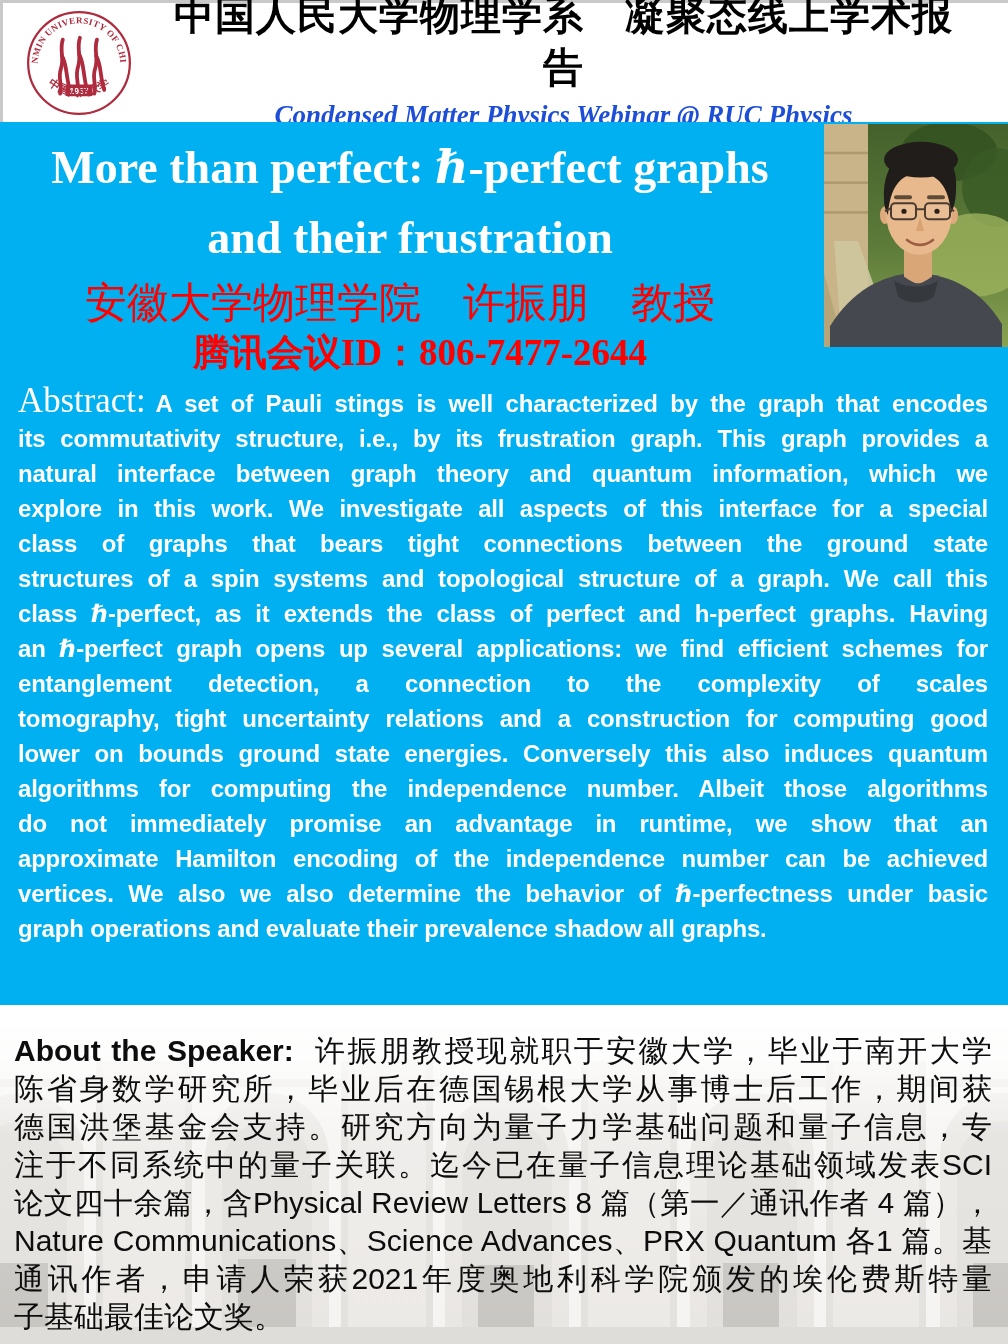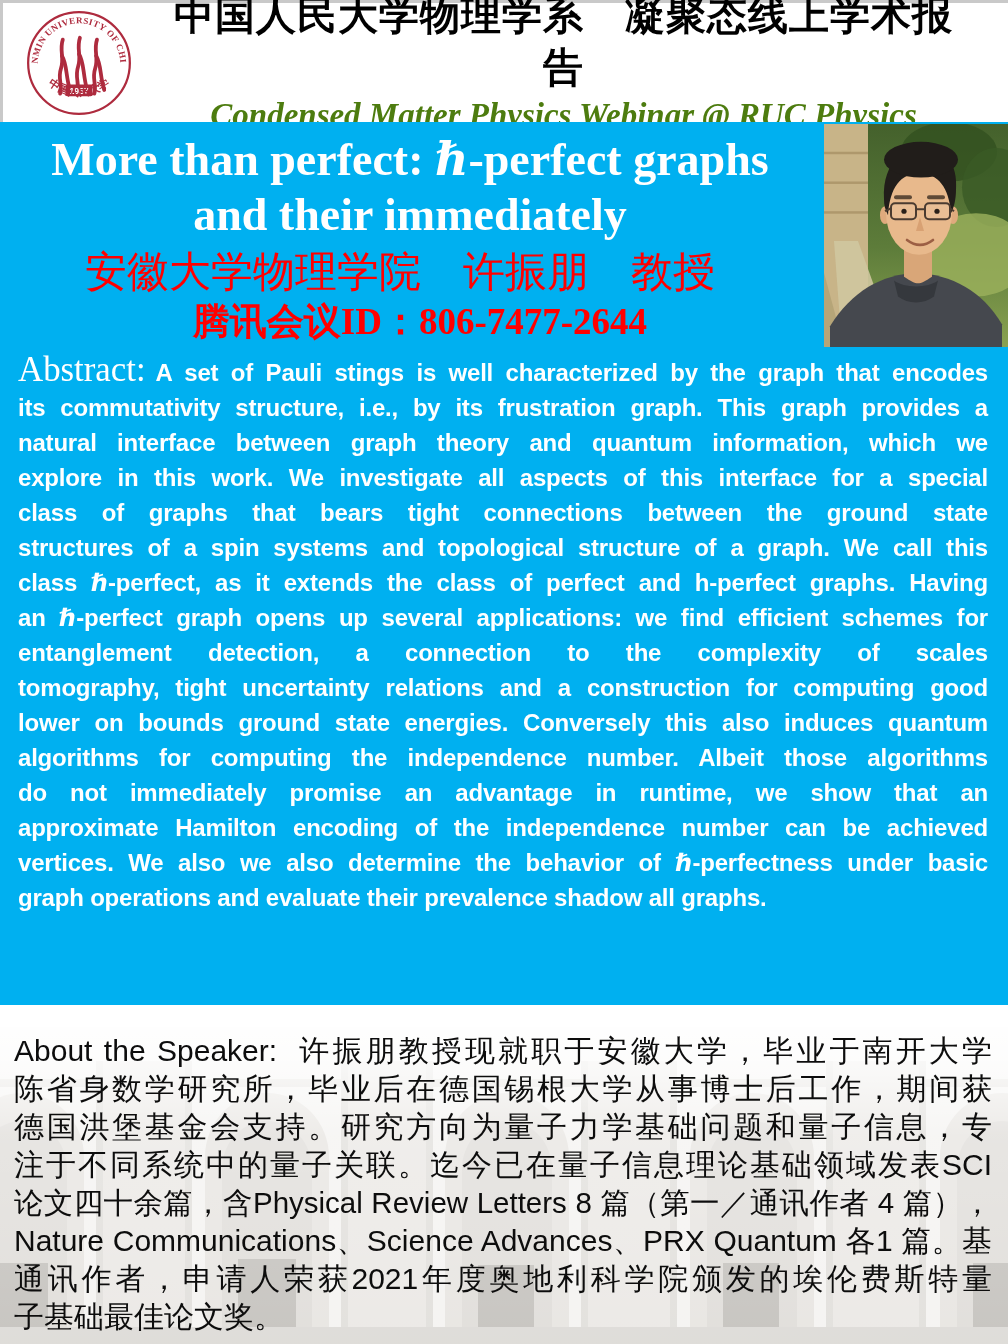--- a/index.html
+++ b/index.html
@@ -14,28 +14,28 @@
     border-top:3px solid #c9c9c9;border-left:3px solid #c9c9c9;
   }
   .logo-wrap{width:152px;display:flex;justify-content:center;align-items:center;}
   .header-titles{flex:1;text-align:center;padding-right:36px;}
   .header-cn{
     font-family:"Liberation Serif","DejaVu Serif",serif;font-weight:700;
     font-size:40px;line-height:52px;color:#000;letter-spacing:1px;
   }
   .header-en{
     font-family:"Liberation Serif","DejaVu Serif",serif;font-weight:700;font-style:italic;
-    font-size:33px;line-height:42px;color:#4d7c0f;
+    font-size:27px;line-height:42px;color:#1d4ed8;
   }
   
   .banner{position:relative;height:883px;background:#00B0F0;overflow:hidden;}
   .talk-title{
     width:820px;text-align:center;padding-top:10px;color:#ffffff;
     font-family:"Liberation Serif","DejaVu Serif",serif;font-weight:700;
-    font-size:46px;line-height:55px;
+    font-size:46px;line-height:70px;
   }
   .hbar{font-style:italic;font-family:"DejaVu Serif","Liberation Serif",serif;}
   .speaker-photo{
     position:absolute;top:2px;right:0;width:184px;height:223px;overflow:hidden;
   }
   .red-line{color:#FF0000;font-family:"Liberation Serif","DejaVu Serif",serif;text-align:center;}
   .speaker-line{width:800px;margin-top:6px;font-size:42px;line-height:48px;}
   .datetime-line{width:840px;margin-top:8px;font-size:37px;line-height:44px;}
   .meeting-line{width:840px;margin-top:4px;font-size:37px;line-height:44px;font-weight:700;}
   .abstract{margin:8px 20px 0 18px;}
@@ -57,21 +57,21 @@
     position:absolute;left:0;top:0;right:0;bottom:0;
     background:linear-gradient(180deg,
       rgba(255,255,255,.95) 0%,rgba(255,255,255,.82) 14%,
       rgba(255,255,255,.52) 34%,rgba(255,255,255,.40) 100%);
   }
   .about-text{position:relative;z-index:2;padding:5px 16px 0 14px;color:#0d0d0d;}
   .about-line{
     font-size:30px;line-height:38px;text-align:justify;text-align-last:justify;
   }
   .about-line.last{text-align-last:left;}
-  .about-label{font-weight:400;margin-right:19px;}
+  .about-label{font-weight:700;margin-right:19px;}
 </style>
 </head>
 <body>
 
 <div class="poster">
 
   <header class="header">
     <div class="logo-wrap">
       <svg width="108" height="108" viewBox="0 0 120 120" xmlns="http://www.w3.org/2000/svg">
         <circle cx="60" cy="60" r="56.5" fill="#ffffff" stroke="#AE2B3E" stroke-width="2.5"></circle>
@@ -99,21 +99,21 @@
     <div class="header-titles">
       <div class="header-cn jfit" style="">中国人民大学物理学系　凝聚态线上学术报告</div>
       <div class="header-en jfit" style="">Condensed Matter Physics Webinar @ RUC Physics</div>
     </div>
   </header>
 
   <section class="banner">
 
     <div class="talk-title">
       <div class="jfit" style=""><span>More than perfect: </span><span class="hbar">ℏ</span><span>-perfect graphs</span></div>
-      <div class="jfit" style="">and their immediately</div>
+      <div class="jfit" style="">and their frustration</div>
     </div>
 
     <div class="speaker-photo">
       <svg viewBox="0 0 184 225" width="184" height="223" preserveAspectRatio="none" xmlns="http://www.w3.org/2000/svg">
         <defs>
           <linearGradient id="grn" x1="0" y1="0" x2="0" y2="1">
             <stop offset="0" stop-color="#44612c"></stop>
             <stop offset="0.55" stop-color="#5d7c3a"></stop>
             <stop offset="1" stop-color="#8aa251"></stop>
           </linearGradient>

